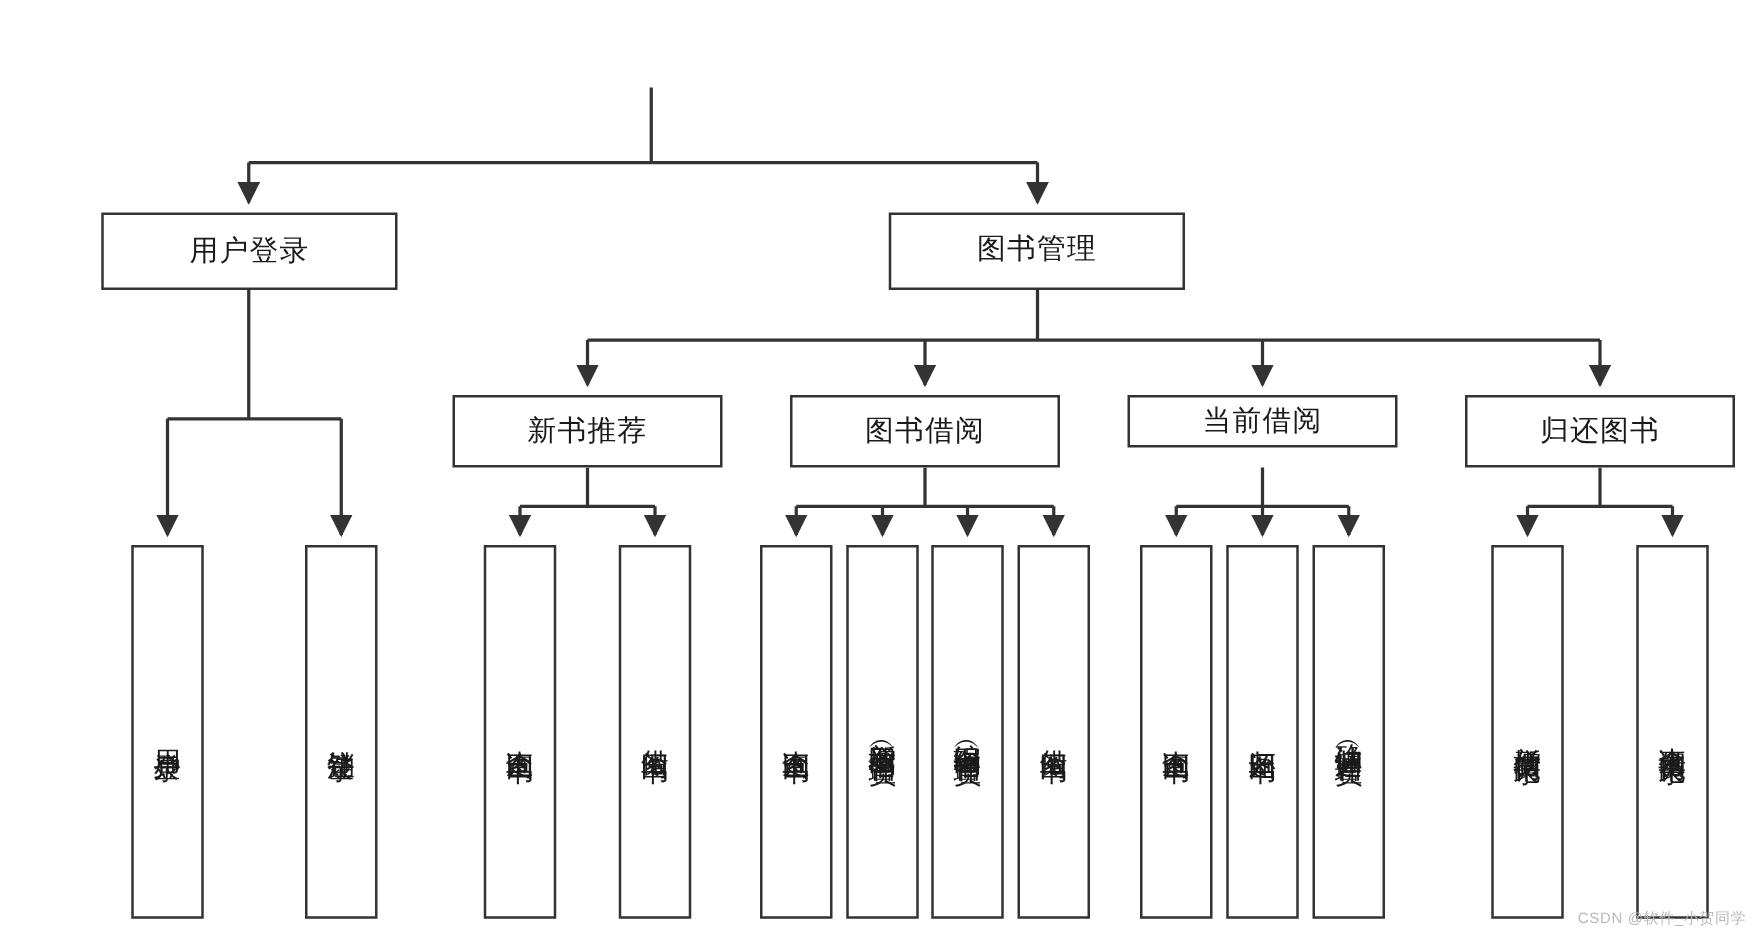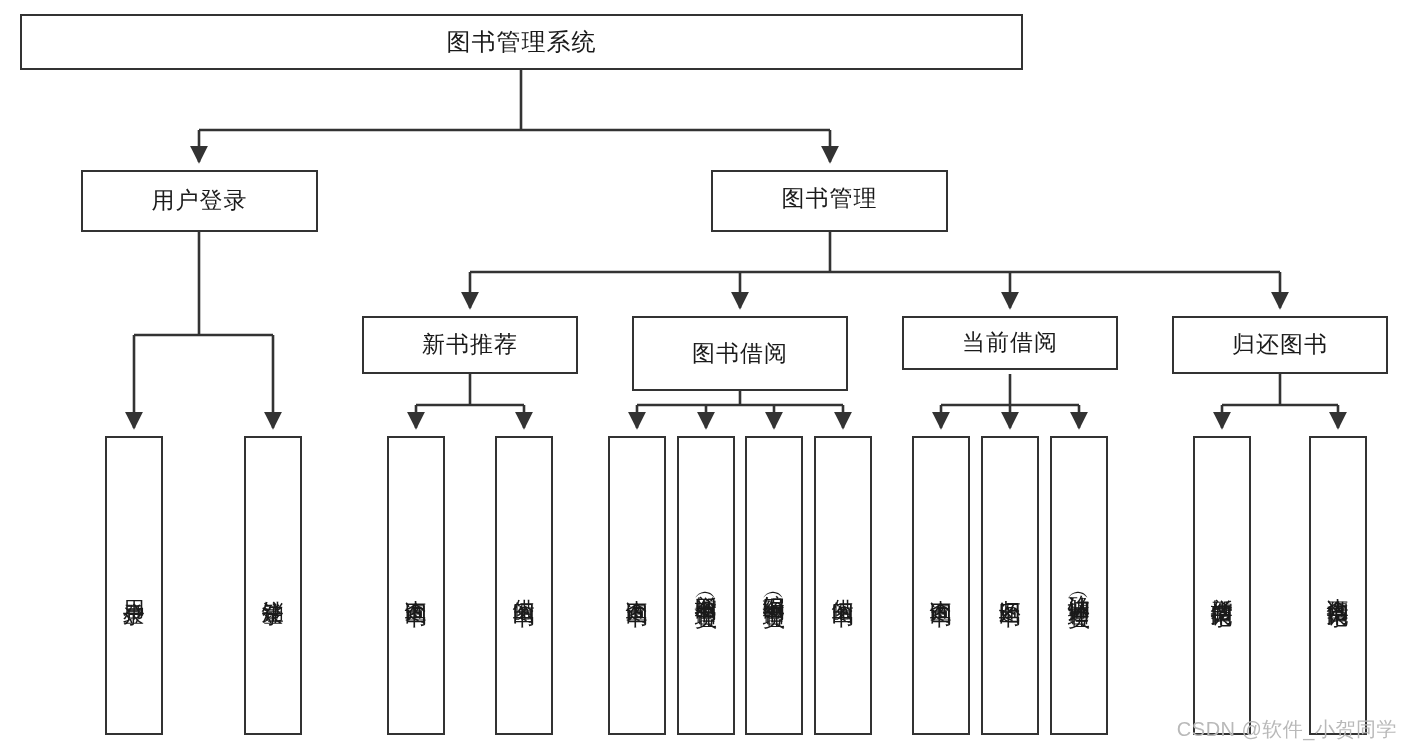--- a/index.html
+++ b/index.html
@@ -51,21 +51,21 @@
     white-space: nowrap;
     display: block;
   }
   .node.root {
     font-size: 24px;
   }
   .watermark {
     position: absolute;
     right: 8px;
     bottom: 4px;
-    font-size: 20px;
+    font-size: 12px;
     color: #b9b9b9;
     letter-spacing: 0.5px;
     white-space: nowrap;
   }
 </style>
 </head>
 <body>
 
 <div id="canvas">
 
@@ -113,38 +113,35 @@
       <path d="M 1079 405 L 1079 428" marker-end="url(#arrow)"></path>
 
       <path d="M 1280 374 L 1280 405"></path>
       <path d="M 1222 405 L 1338 405"></path>
       <path d="M 1222 405 L 1222 428" marker-end="url(#arrow)"></path>
       <path d="M 1338 405 L 1338 428" marker-end="url(#arrow)"></path>
 
     </g>
   </svg>
 
-  <div class="node horiz root" style="left:20px; top:14px; width:1003px; height:56px;">
-    <span>图书管理系统</span>
-  </div>
 
   <div class="node horiz" style="left:81px; top:170px; width:237px; height:62px;">
     <span>用户登录</span>
   </div>
   <div class="node horiz" style="left:711px; top:170px; width:237px; height:62px;font-family:Liberation Mono, monospace;">
     <span>图书管理</span>
   </div>
 
   <div class="node horiz" style="left:362px; top:316px; width:216px; height:58px;">
     <span>新书推荐</span>
   </div>
-  <div class="node horiz" style="left:632px; top:316px; width:216px; height:75px;">
+  <div class="node horiz" style="left:632px; top:316px; width:216px; height:58px;">
     <span>图书借阅</span>
   </div>
-  <div class="node horiz" style="left:902px; top:316px; width:216px; height:54px;">
+  <div class="node horiz" style="left:902px; top:316px; width:216px; height:42px;">
     <span>当前借阅</span>
   </div>
   <div class="node horiz" style="left:1172px; top:316px; width:216px; height:58px;">
     <span>归还图书</span>
   </div>
 
   <div class="node leaf" style="left:105px; top:436px; width:58px; height:299px;">
     <span class="vlabel">用户登录</span>
   </div>
   <div class="node leaf" style="left:244px; top:436px; width:58px; height:299px;">

